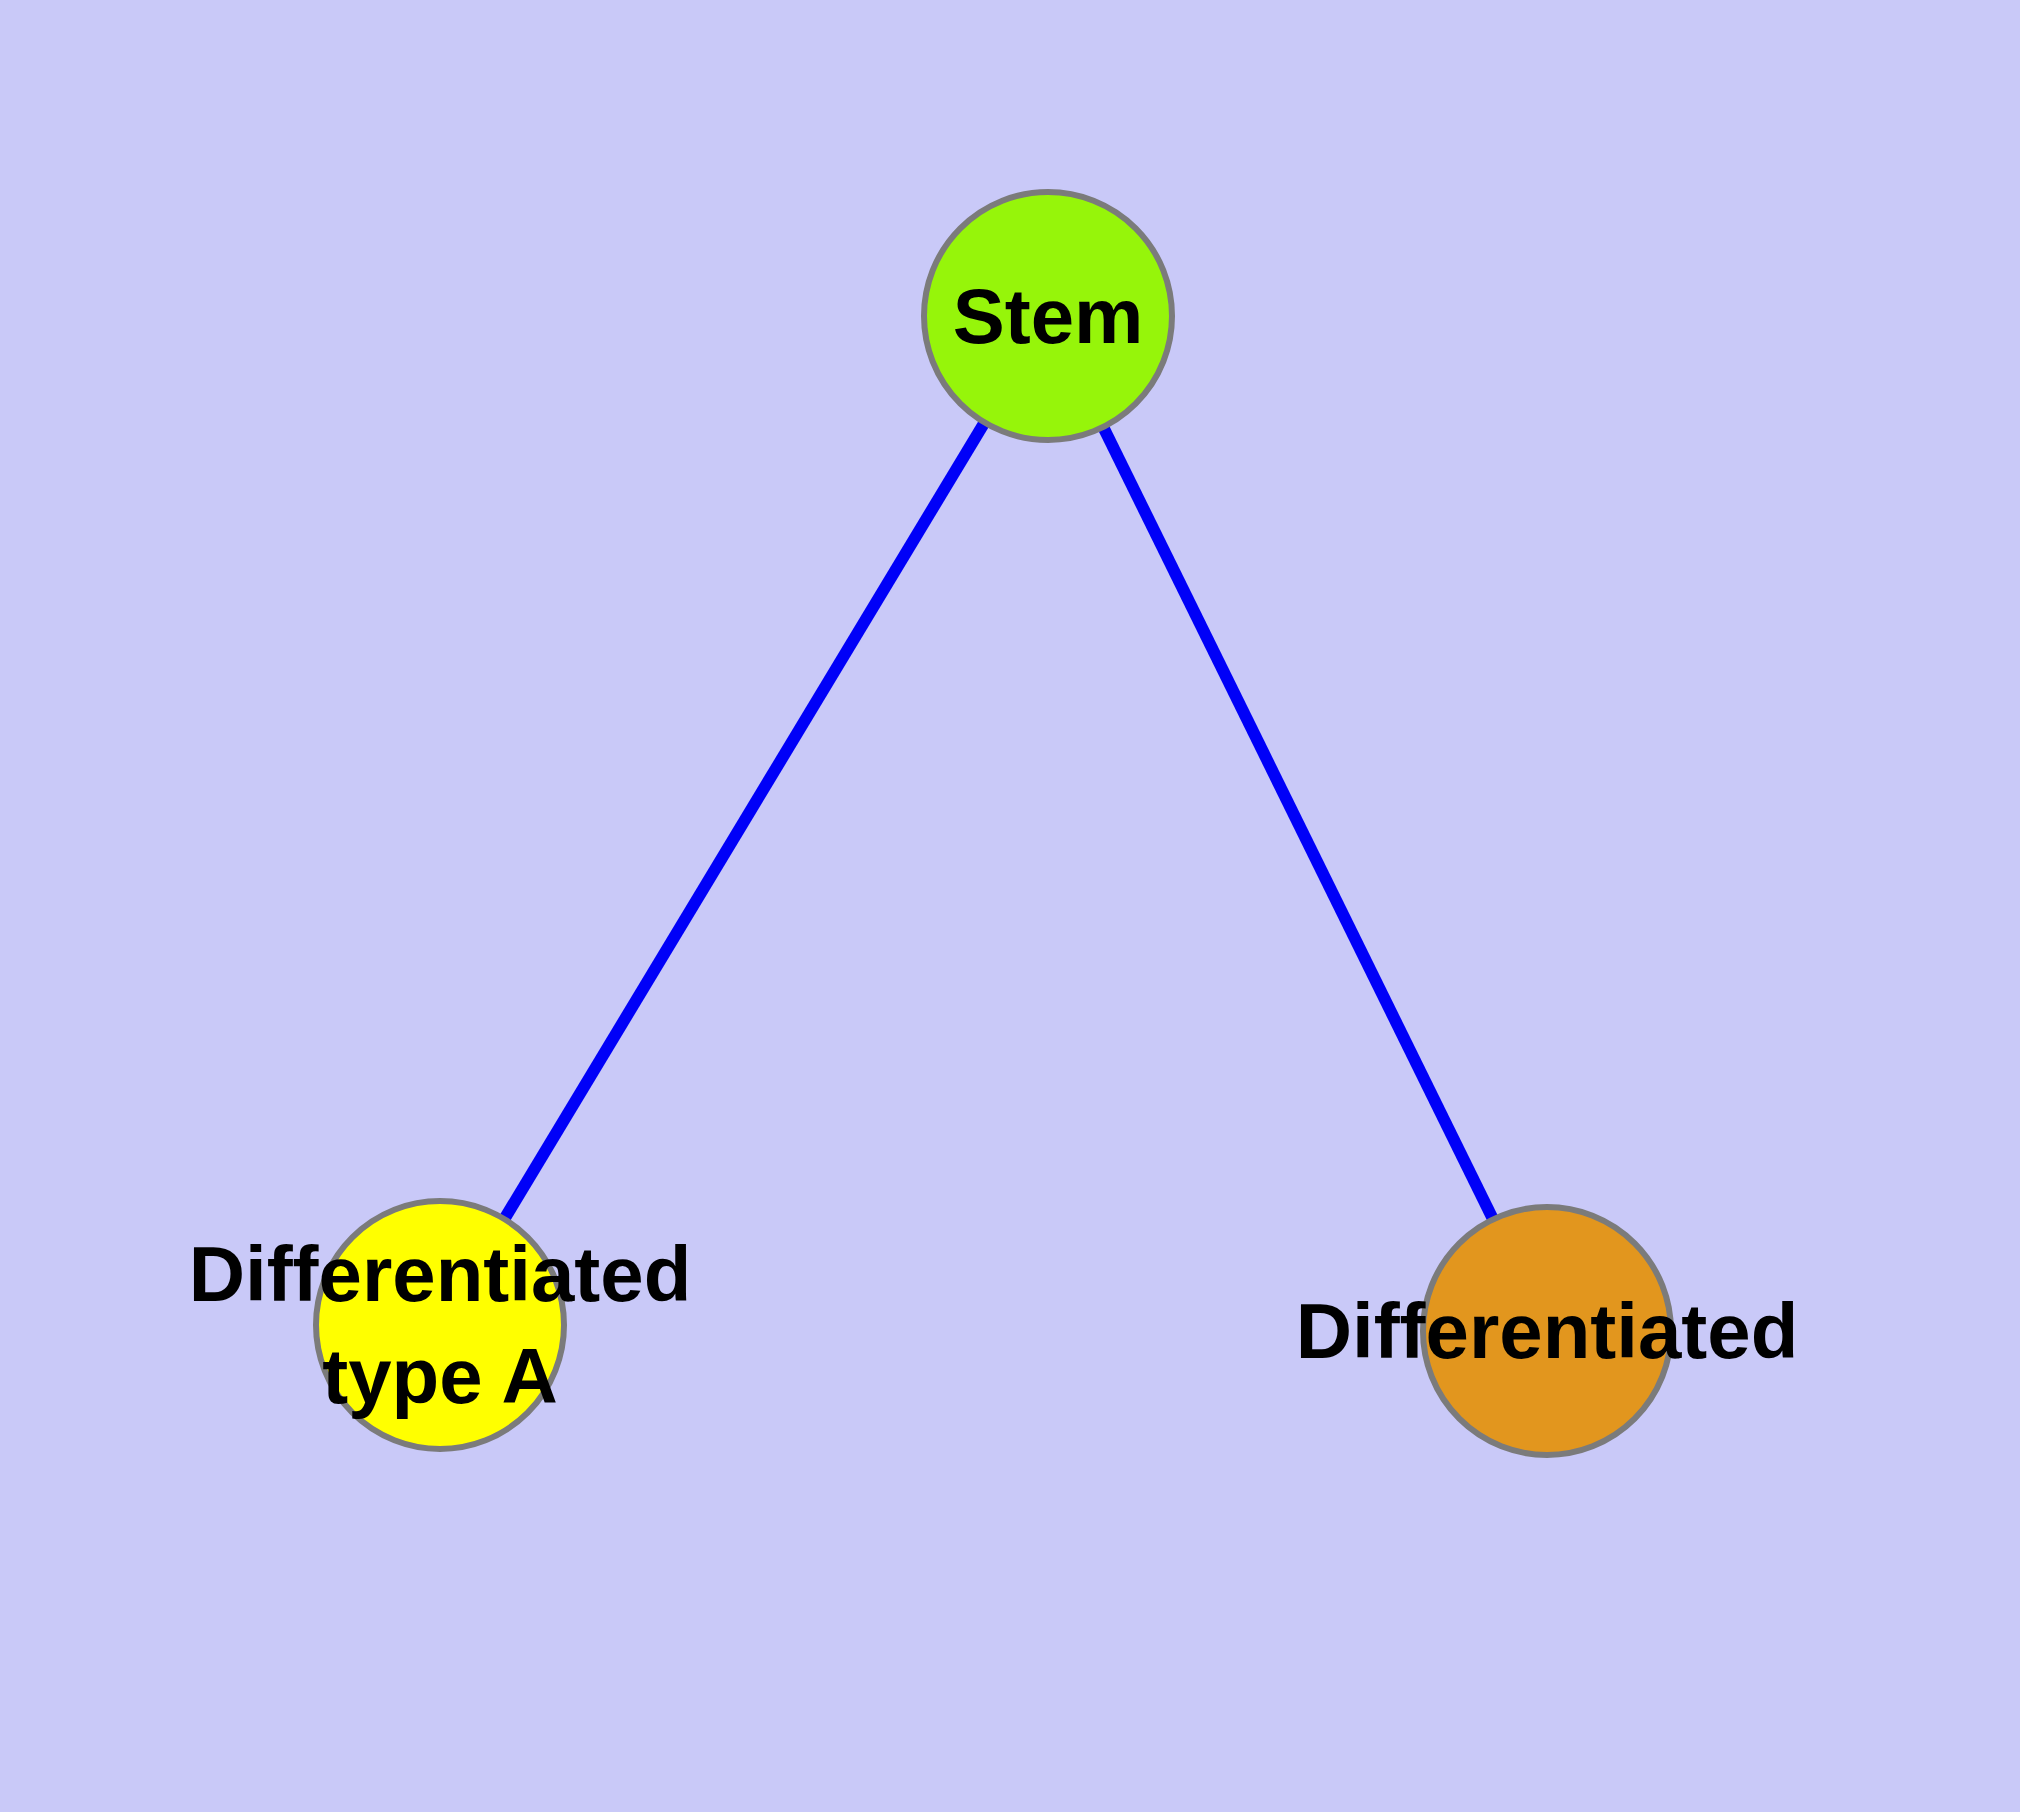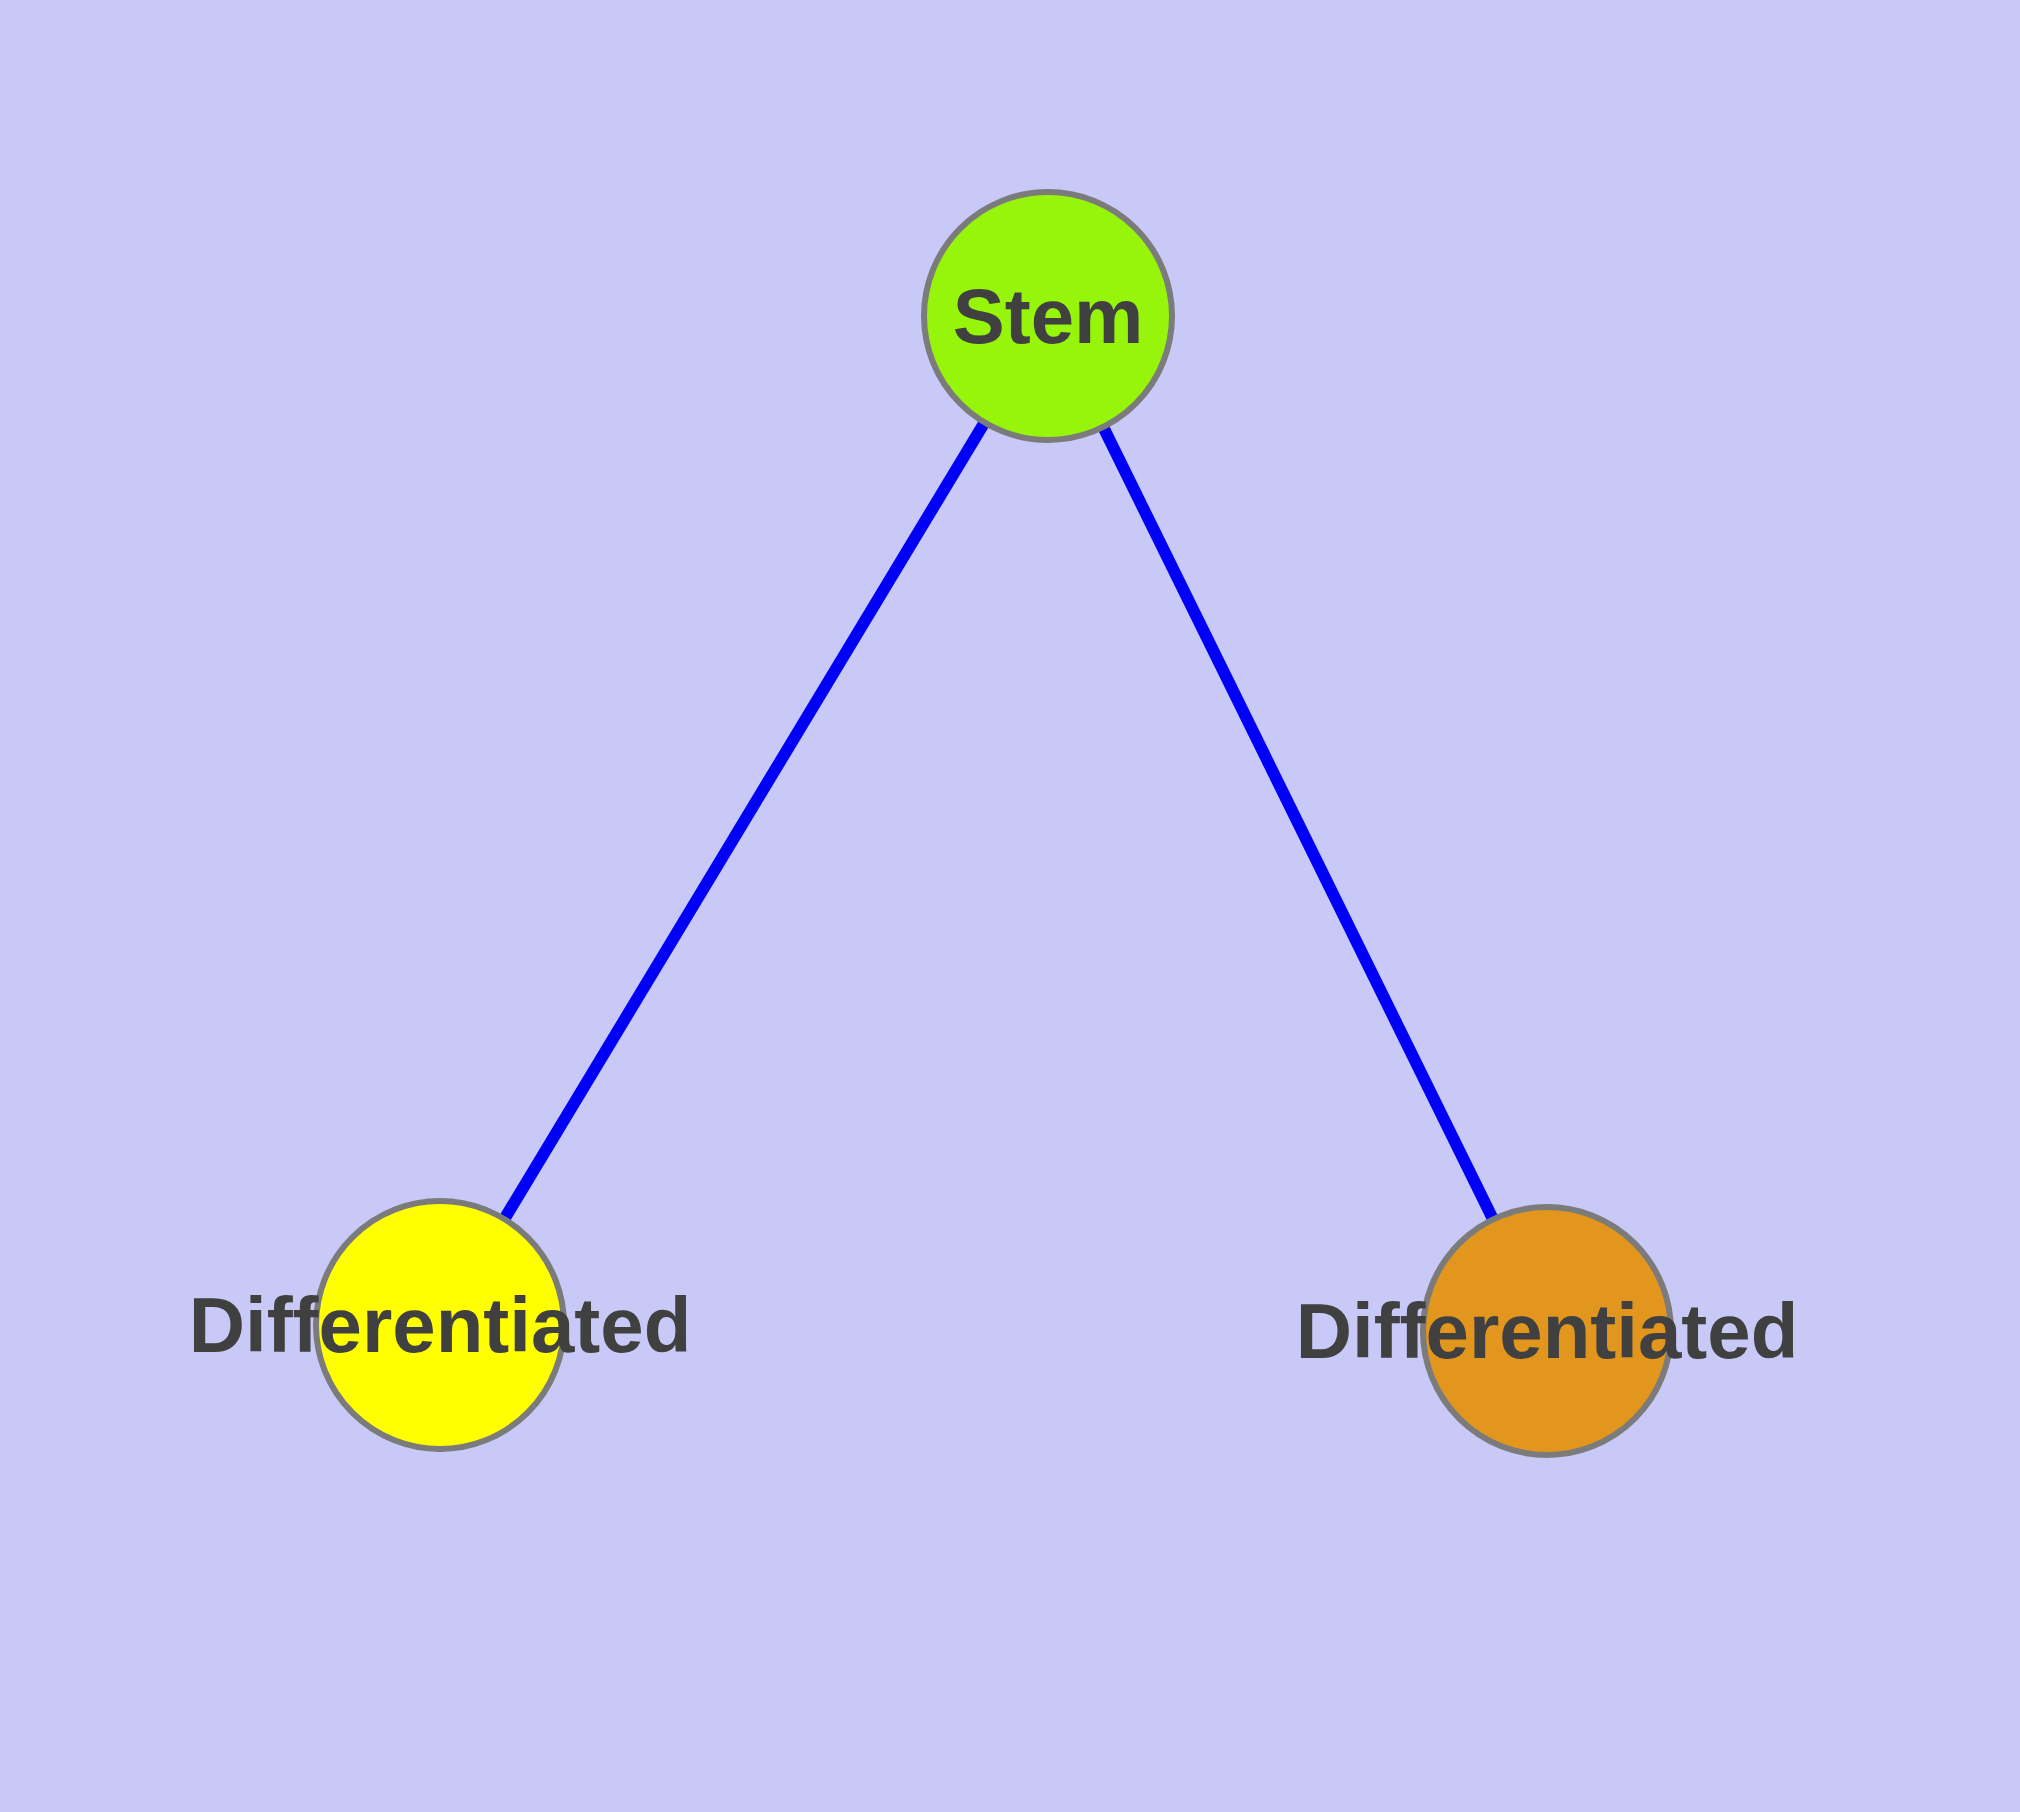--- a/index.html
+++ b/index.html
@@ -30,21 +30,21 @@
   .node-label {
     position: absolute;
     left: 50%;
     top: 50%;
     transform: translate(-50%, -50%);
     text-align: center;
     white-space: nowrap;
     font-weight: bold;
     font-size: 78px;
     line-height: 102px;
-    color: #404040;
+    color: #000000;
   }
   .lbl-line {
     display: block;
   }
 </style>
 </head>
 <body>
 
 <div class="canvas" style="background: rgb(201, 201, 248);">
 
@@ -56,20 +56,21 @@
   <div class="node" style="left: 921px; top: 189px; width: 254px; height: 254px; background: rgb(150, 245, 10); border-color: rgb(123, 123, 123); border-width: 6.8px;">
     <div class="node-label">
       <span class="lbl-line">Stem</span>
       <span class="lbl-line"></span>
     </div>
   </div>
 
   <div class="node" style="left: 313px; top: 1198px; width: 254px; height: 254px; background: rgb(255, 255, 0); border-color: rgb(123, 123, 123); border-width: 6.8px;">
     <div class="node-label">
       <span class="lbl-line">Differentiated</span>
+      <span class="lbl-line">type A</span>
     </div>
   </div>
 
   <div class="node" style="left: 1420px; top: 1204px; width: 254px; height: 254px; background: rgb(226, 150, 30); border-color: rgb(123, 123, 123); border-width: 6.8px;">
     <div class="node-label">
       <span class="lbl-line">Differentiated</span>
     </div>
   </div>
 
 </div>

